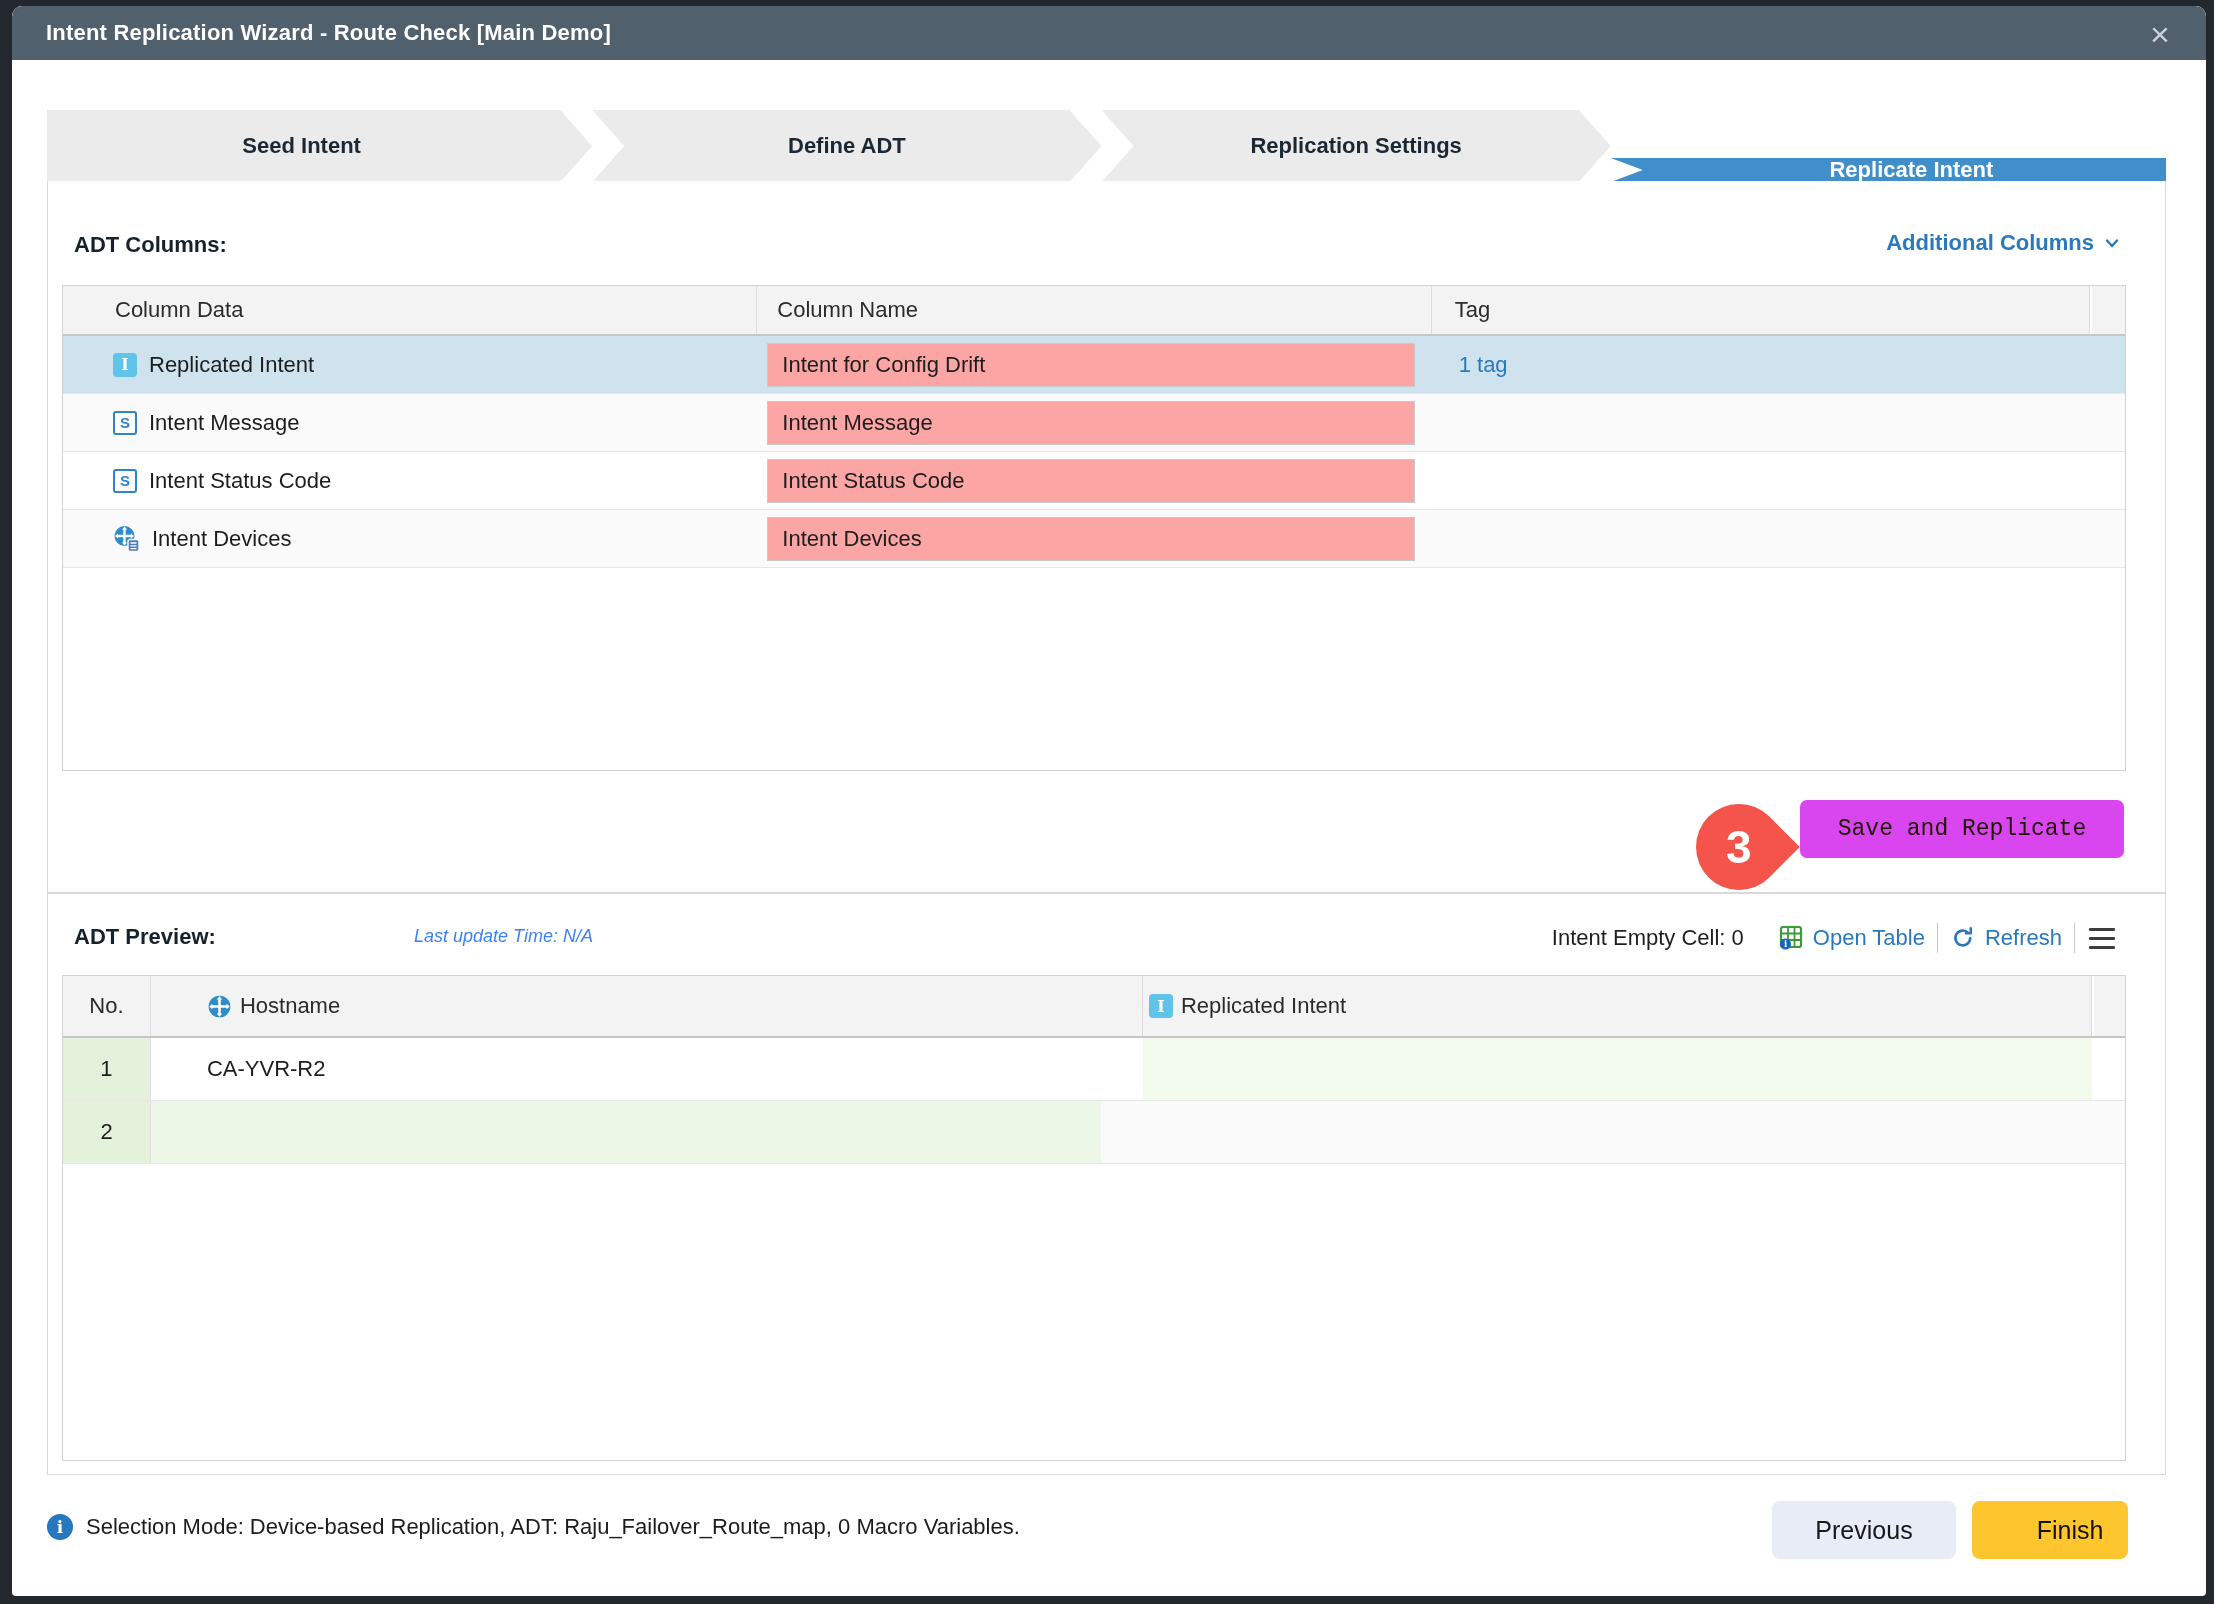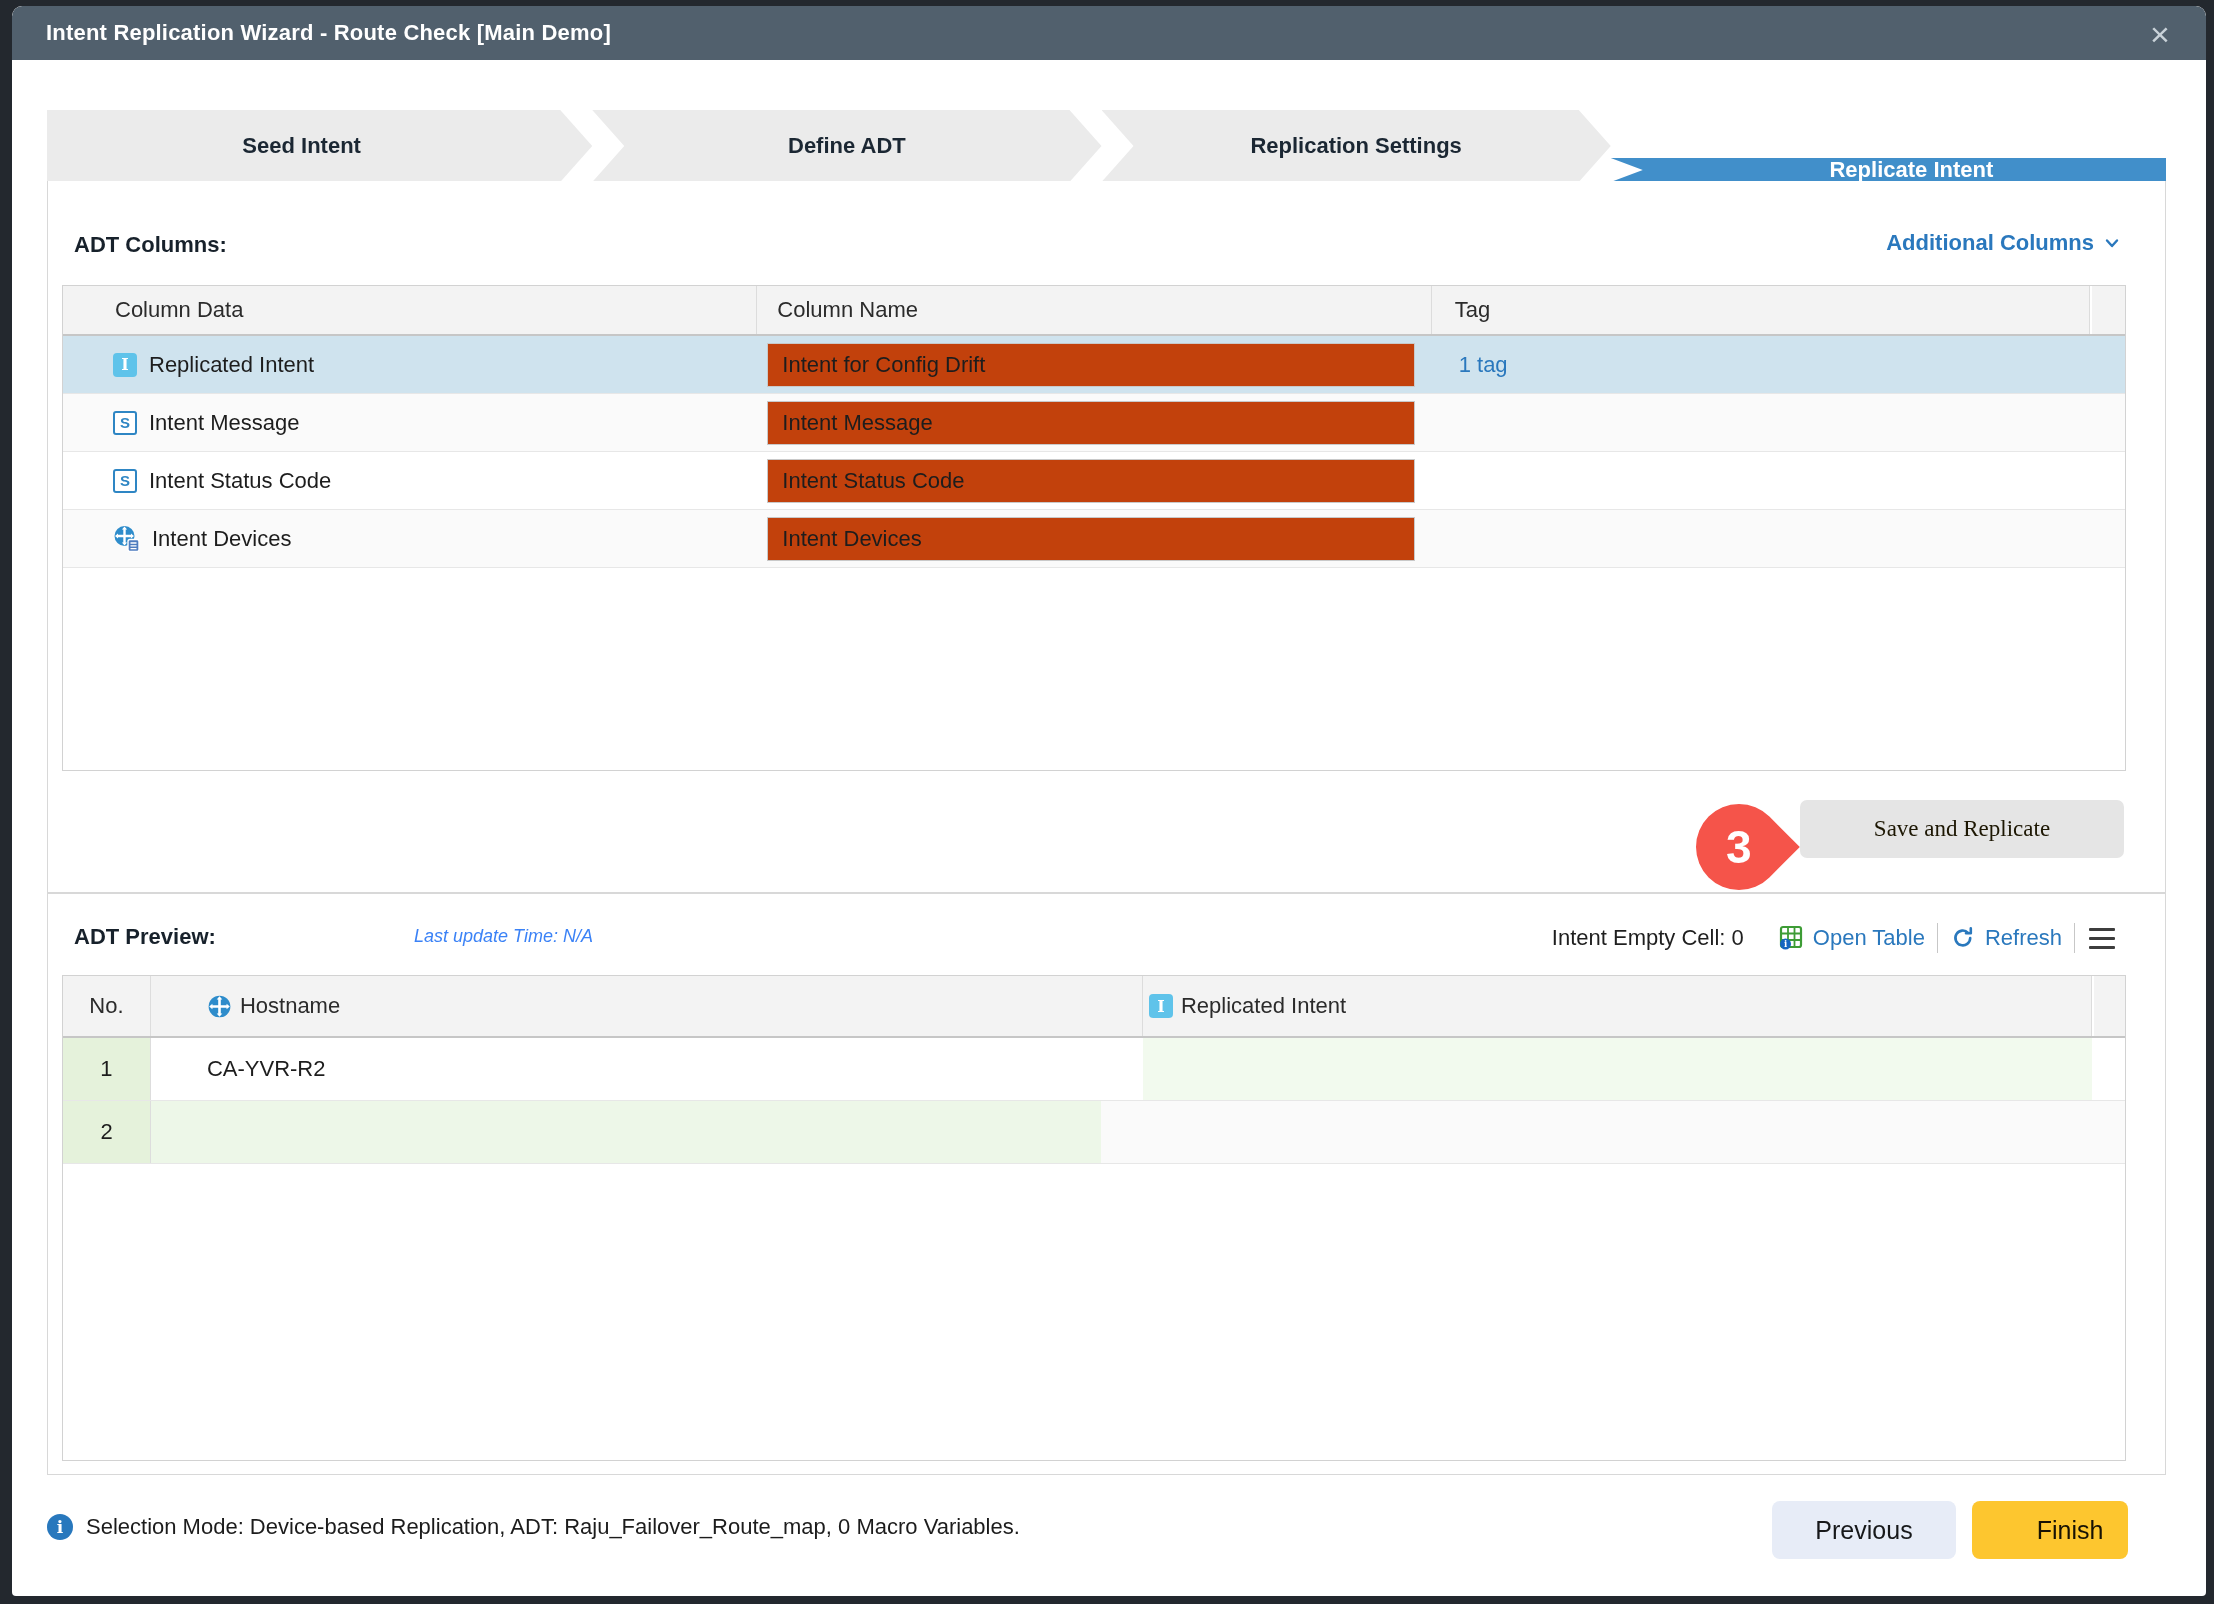--- a/index.html
+++ b/index.html
@@ -79,21 +79,21 @@
   
   .c-data{ width:695px; padding-left:50px; display:flex; align-items:center; gap:12px;}
   .c-name{ width:675px; }
   .c-tag { width:659px; padding-left:27px; }
   .c-gut { width:35px; }
   .th.c-data{ padding-left:52px; }
   .th.c-name{ padding-left:20px; }
   .th.c-tag{ padding-left:23px; }
   .c-name input{
     margin-left:10px; width:648px; height:44px; border:1px solid #c9c9c9;
-    background:#c2410c; font-family:inherit; font-size:22px; color:#1d1d1d; padding:0 14px;
+    background:#fca5a5; font-family:inherit; font-size:22px; color:#1d1d1d; padding:0 14px;
   }
   
   .p-no{ width:88px; display:flex; align-items:center; justify-content:center; border-right:1px solid #ddd;}
   .p-host{ width:993px; padding-left:56px; display:flex; align-items:center; gap:8px;}
   .p-intent{ width:950px; padding-left:6px; display:flex; align-items:center; gap:8px;}
   .p-gut{ width:33px; }
   .row .p-no{ background:#e5f2db; }
   .row .p-intent.g1{ background:#f2faee; }
   .row .p-intent.g2{ background:#edf7e8; }
   
@@ -104,22 +104,22 @@
   }
   .ic-string{
     width:24px; height:24px; border-radius:3px; background:#fff; border:2px solid #2e86c4; flex:0 0 auto;
     color:#2e86c4; font-weight:700; font-size:15px;
     display:flex; align-items:center; justify-content:center;
   }
   .ic-svg{ flex:0 0 auto; display:block; }
   
   .save-btn{
     position:absolute; left:1788px; top:794px; width:324px; height:58px;
-    background:#e5e5e5; border:none; border-radius:7px;
-    font-family:Liberation Serif, serif; font-size:23px; color:#1d1703; cursor:pointer;
+    background:#d946ef; border:none; border-radius:7px;
+    font-family:Liberation Mono, monospace; font-size:23px; color:#1d1703; cursor:pointer;
   }
   .badge3{
     position:absolute; left:1684px; top:798px; width:86px; height:86px;
     background:#f5544a; border-radius:50% 0 50% 50%;
     transform:rotate(45deg);
     display:flex; align-items:center; justify-content:center;
   }
   .badge3 span{ transform:rotate(-45deg); color:#fff; font-size:46px; font-weight:600;}
   
   .last-update{ position:absolute; left:402px; top:920px; font-style:italic; color:#3b82f6; font-size:18px;}

